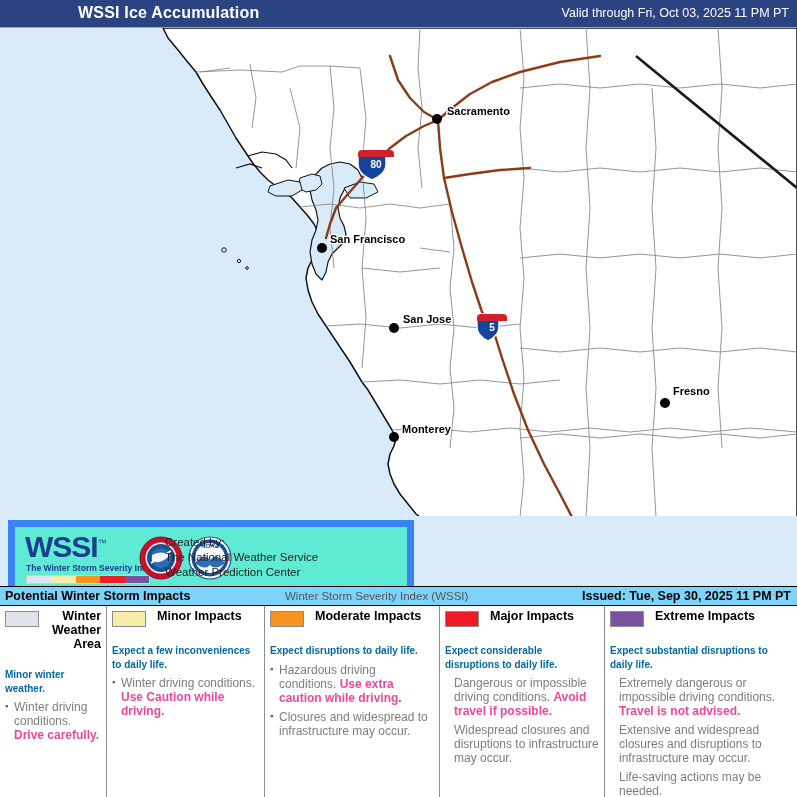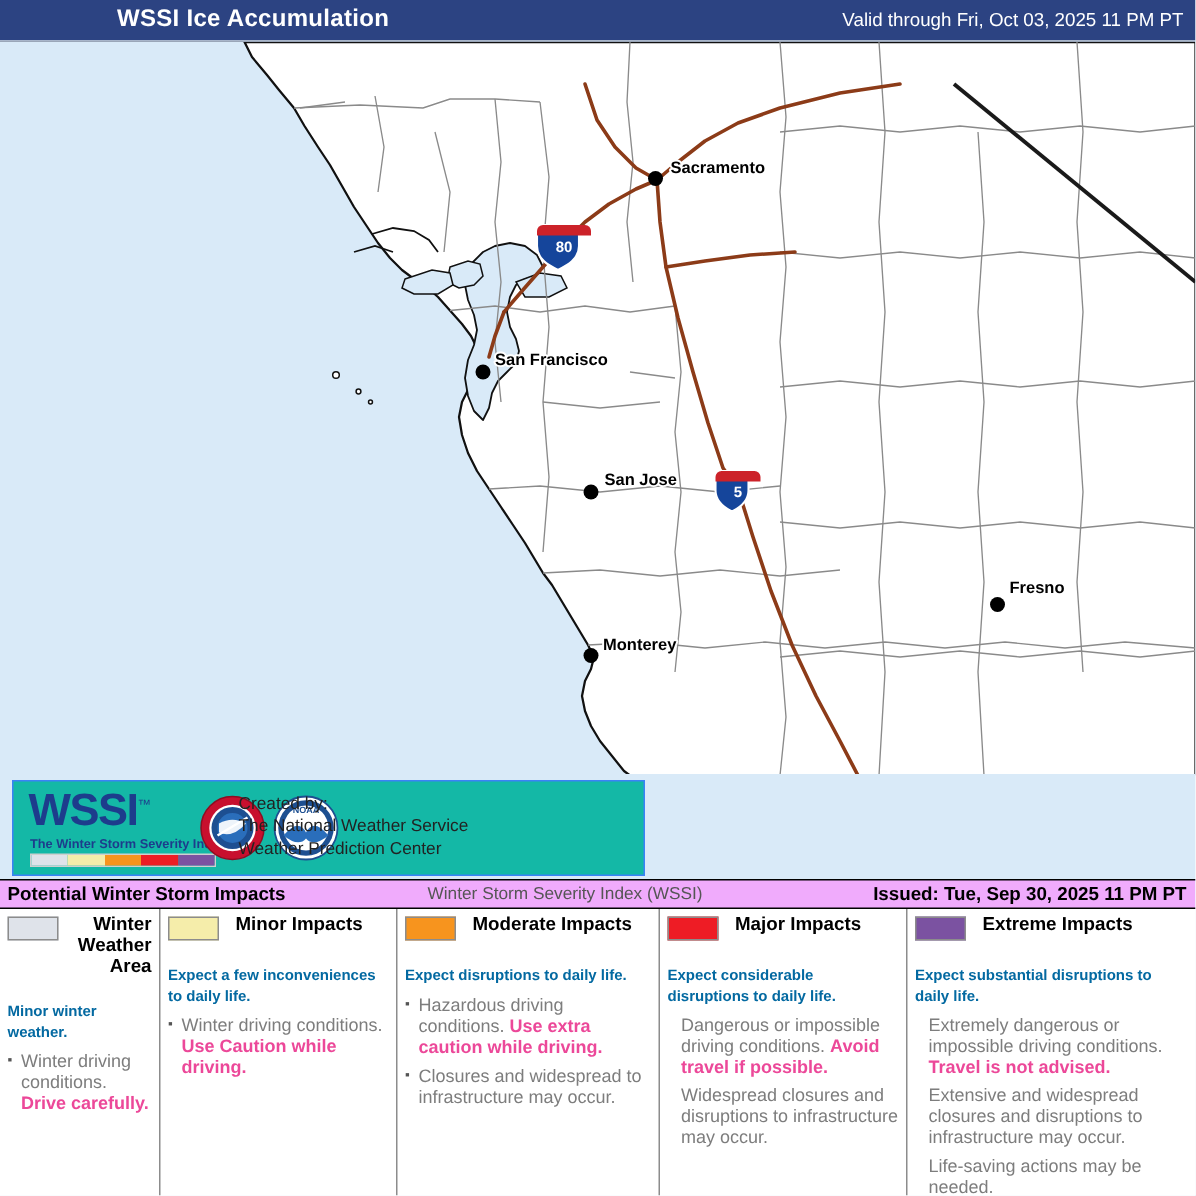--- a/index.html
+++ b/index.html
@@ -16,34 +16,34 @@
   .map{position:absolute;left:0;top:27px;width:797px;height:489px;background:#d9eaf8;
        border-top:1px solid #9aa6b8;overflow:hidden;}
   .map svg{display:block;}
 
   .citydot{fill:#000;}
   .citylabel{font-family:"Liberation Sans",sans-serif;font-size:11px;font-weight:bold;fill:#000;
              paint-order:stroke;stroke:#fff;stroke-width:2.6px;stroke-linejoin:round;}
 
   
   .logostrip{position:absolute;left:0;top:516px;width:797px;height:70px;background:#d9eaf8;}
-  .logobox{position:absolute;left:8px;top:4px;width:392px;height:62px;background:#14b8a6;
-           border:1px solid #3b82f6;padding-left:28px;}
+  .logobox{position:absolute;left:8px;top:4px;width:392px;height:62px;background:#5eead4;
+           border:7px solid #3b82f6;}
   .wssi-word{position:absolute;left:10px;top:3px;font-size:30px;font-weight:bold;color:#1d3c8c;
              letter-spacing:-1px;font-family:"Liberation Sans",sans-serif;}
   .wssi-tm{font-size:9px;vertical-align:super;font-weight:normal;}
   .wssi-sub{position:absolute;left:11px;top:36px;font-size:8.5px;font-weight:bold;color:#1d3c8c;}
   .wssi-swatches{position:absolute;left:11px;top:48px;width:124px;height:9px;display:flex;
                  border:1px solid #cfcfcf;box-sizing:border-box;}
   .wssi-swatches i{flex:1;display:block;}
   .seal{position:absolute;top:6px;}
   .createdby{position:absolute;left:150px;top:8px;font-size:11.5px;color:#222;line-height:15px;}
 
   
-  .impbar{position:absolute;left:0;top:586px;width:797px;height:20px;background:#f0abfc;
+  .impbar{position:absolute;left:0;top:586px;width:797px;height:20px;background:#7dd3fc;
           border-top:1px solid #000;border-bottom:1px solid #000;box-sizing:border-box;}
   .imp-left{position:absolute;left:5px;top:2px;font-size:12.5px;font-weight:bold;color:#000;}
   .imp-mid{position:absolute;left:285px;top:3px;font-size:11.5px;color:#555;}
   .imp-right{position:absolute;right:6px;top:2px;font-size:12.5px;font-weight:bold;color:#000;margin-left:47px;}
 
   
   .legend{position:absolute;left:0;top:606px;width:797px;height:191px;display:flex;
           background:#fff;box-sizing:border-box;}
   .col{position:relative;box-sizing:border-box;padding:3px 5px 0 5px;border-right:1px solid #8c8c8c;}
   .col:last-child{border-right:none;}

